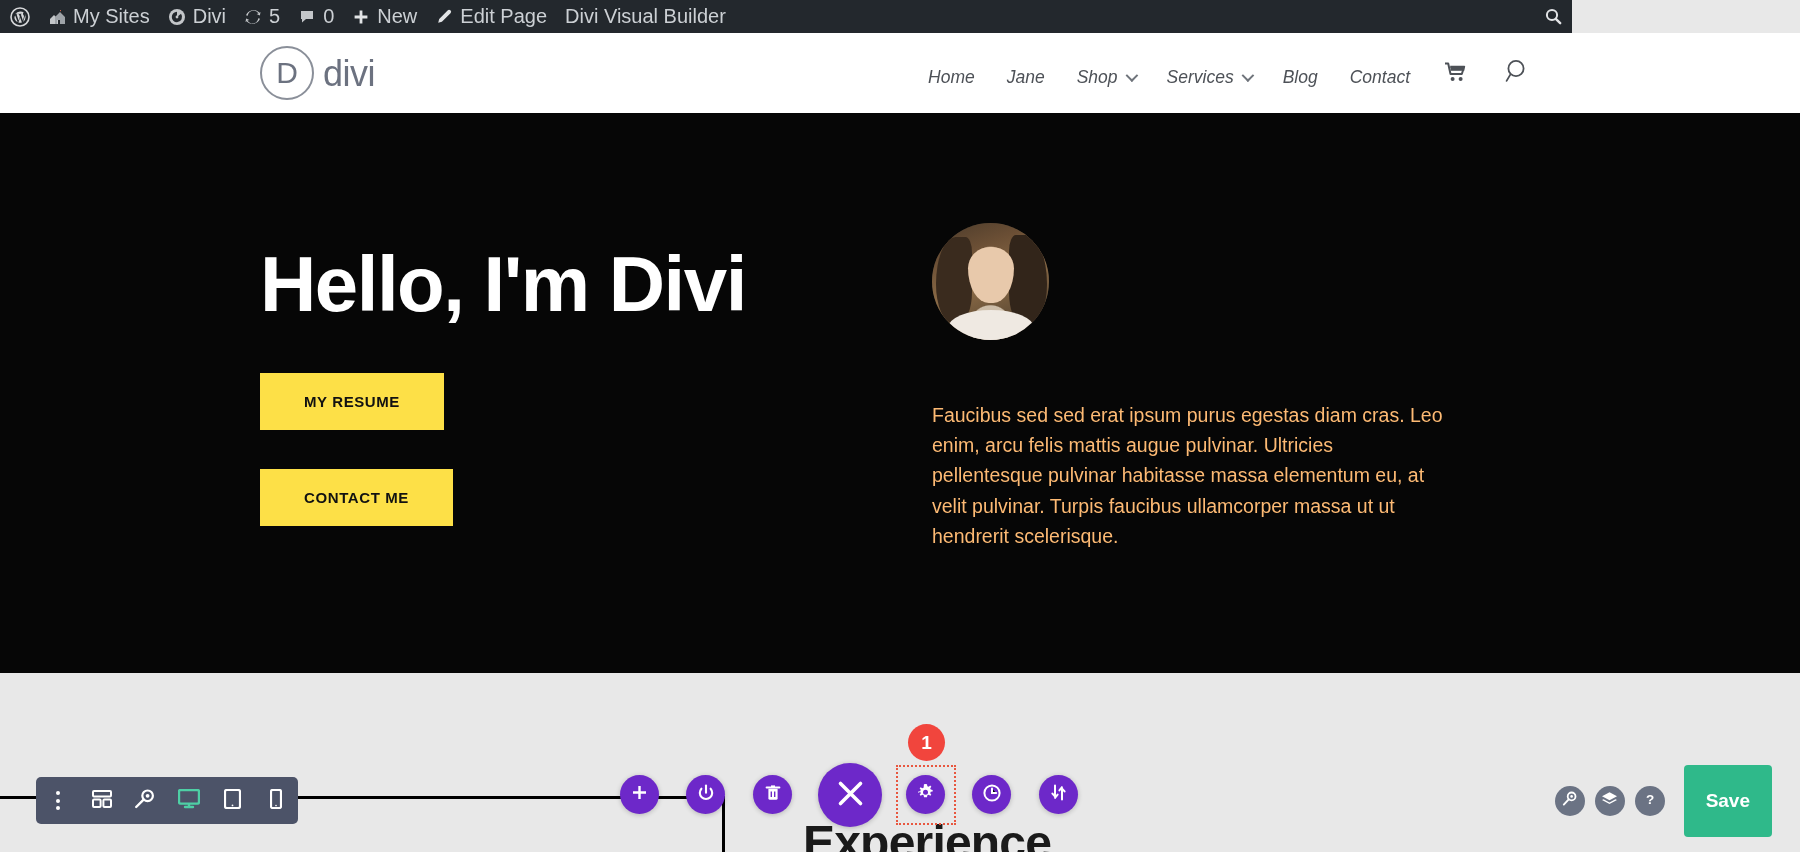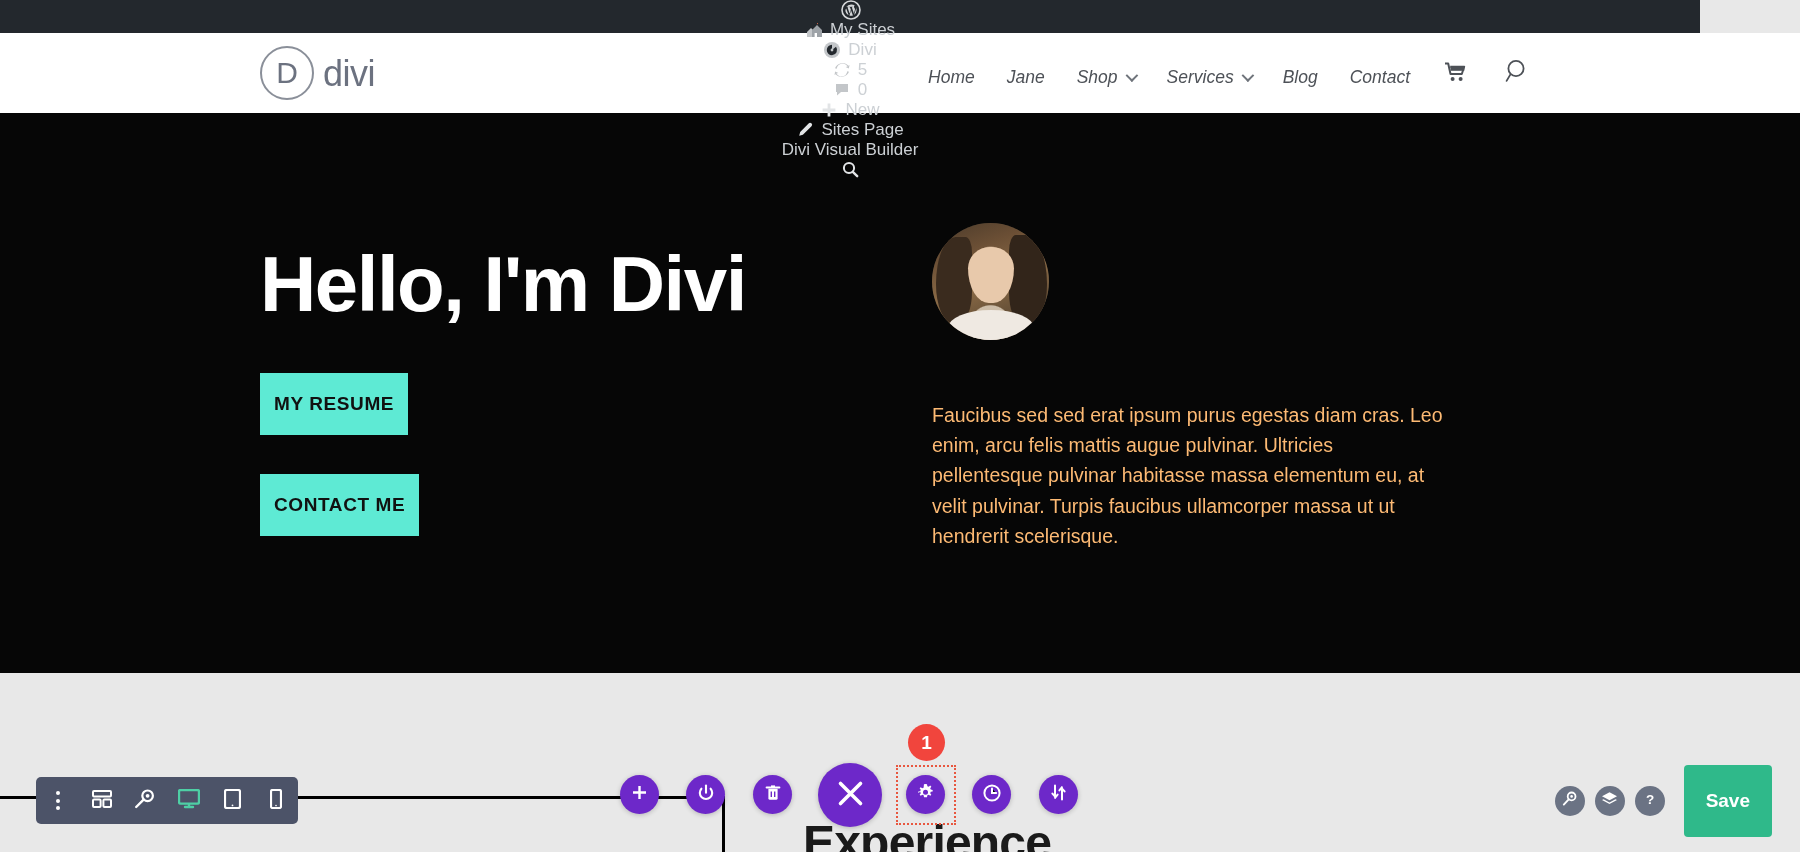--- a/index.html
+++ b/index.html
@@ -9,29 +9,28 @@
     height: 852px;
     overflow: hidden;
     font-family: "Liberation Sans", sans-serif;
     background: #e8e8e8;
   }
 
   
   #wp-admin-bar {
     position: absolute;
     top: 0; left: 0;
-    width: 1700px;
+    width: 1572px;
     height: 33px;
     background: #23282d;
     display: flex;
     align-items: center;
     color: #ccd0d4;
-    font-size: 17px;
+    font-size: 20px;
     z-index: 500;
-    flex-direction: column;
   }
   .abar-item {
     display: flex;
     align-items: center;
     height: 33px;
     padding: 0 9px;
     gap: 7px;
     color: #ccd0d4;
     white-space: nowrap;
   }
@@ -137,26 +136,26 @@
     margin-top: 22px;
     font-size: 78px;
     line-height: 1.02;
     font-weight: 700;
     color: #ffffff;
     letter-spacing: -1.5px;
     white-space: nowrap;
   }
   .hero-btn {
     display: inline-block;
-    background: #5eead4;
+    background: #fde047;
     color: #111111;
-    font-size: 19px;
+    font-size: 15px;
     font-weight: 700;
     letter-spacing: 0.6px;
-    padding: 20px 14px;
+    padding: 20px 44px;
     text-align: center;
   }
   #btn-resume-wrap { margin-top: 48px; }
   #btn-contact-wrap { margin-top: 39px; }
 
   #hero-right {
     position: absolute;
     left: 932px; top: 110px;
     width: 620px;
   }
@@ -398,21 +397,21 @@
     </span>
     <span>New</span>
   </div>
 
   <div class="abar-item">
     <span class="abar-ico">
       <svg width="18" height="18" viewBox="0 0 18 18">
           <path d="M12.6 2.4a2 2 0 0 1 2.9 2.8l-8.6 8.6-3.7 1 1-3.7 8.4-8.7z" fill="#e2e4e6"></path>
         </svg>
     </span>
-    <span>Sites Page</span>
+    <span>Edit Page</span>
   </div>
 
   <div class="abar-item">
     <span>Divi Visual Builder</span>
   </div>
 
   <div class="abar-spacer"></div>
 
 
   <div class="abar-item">

